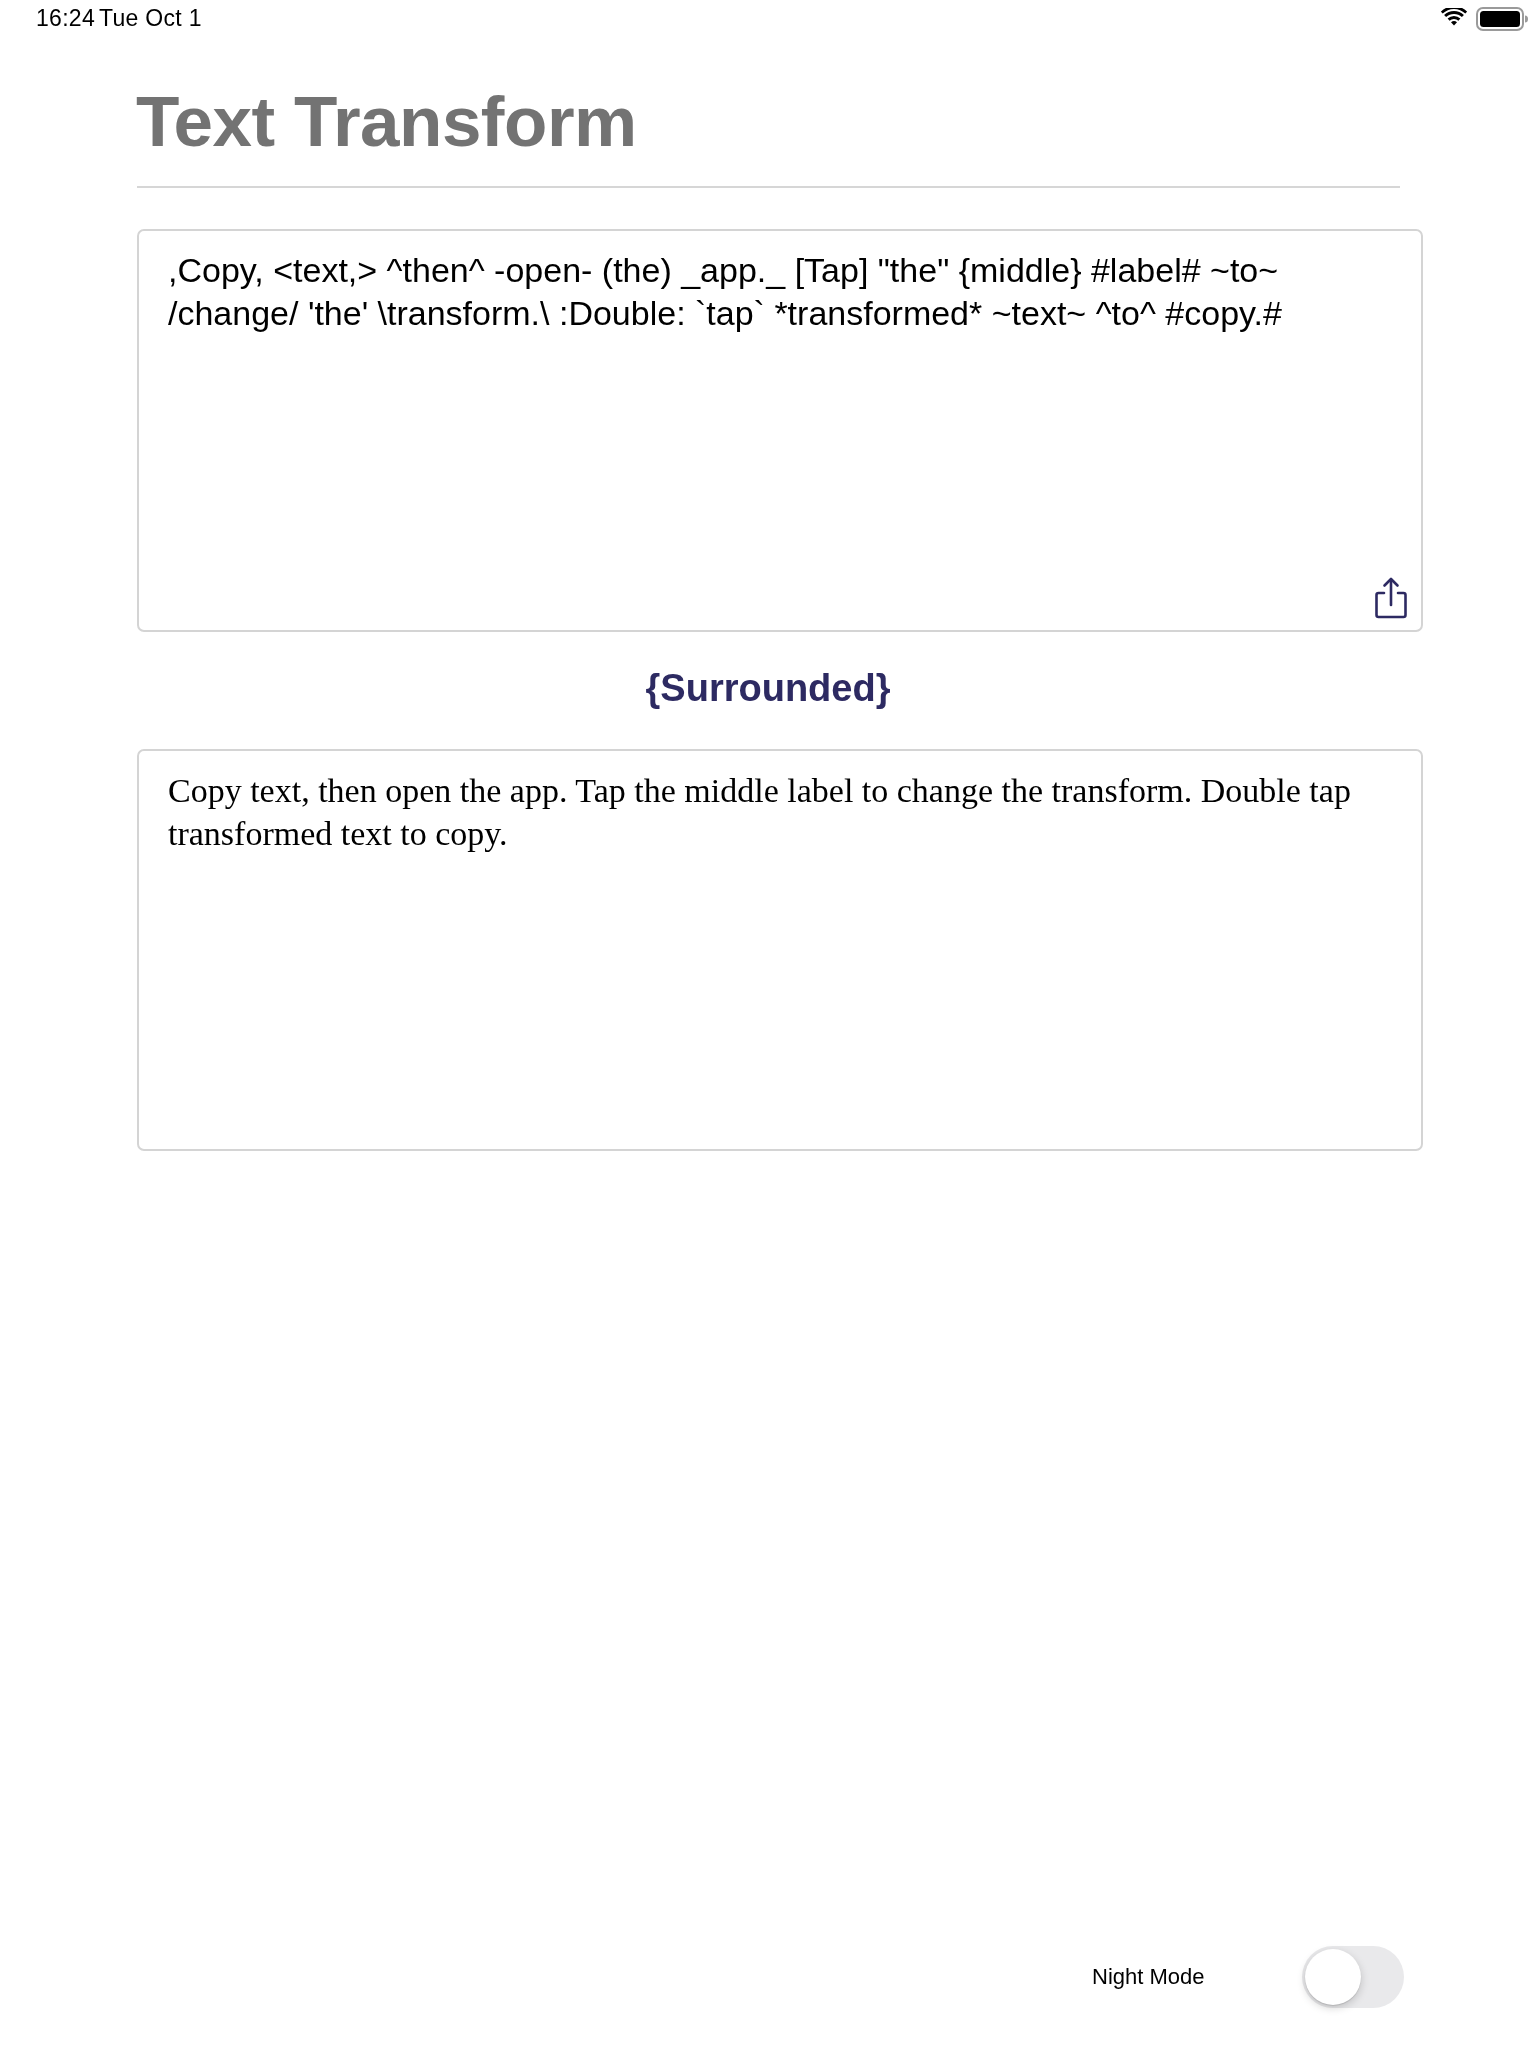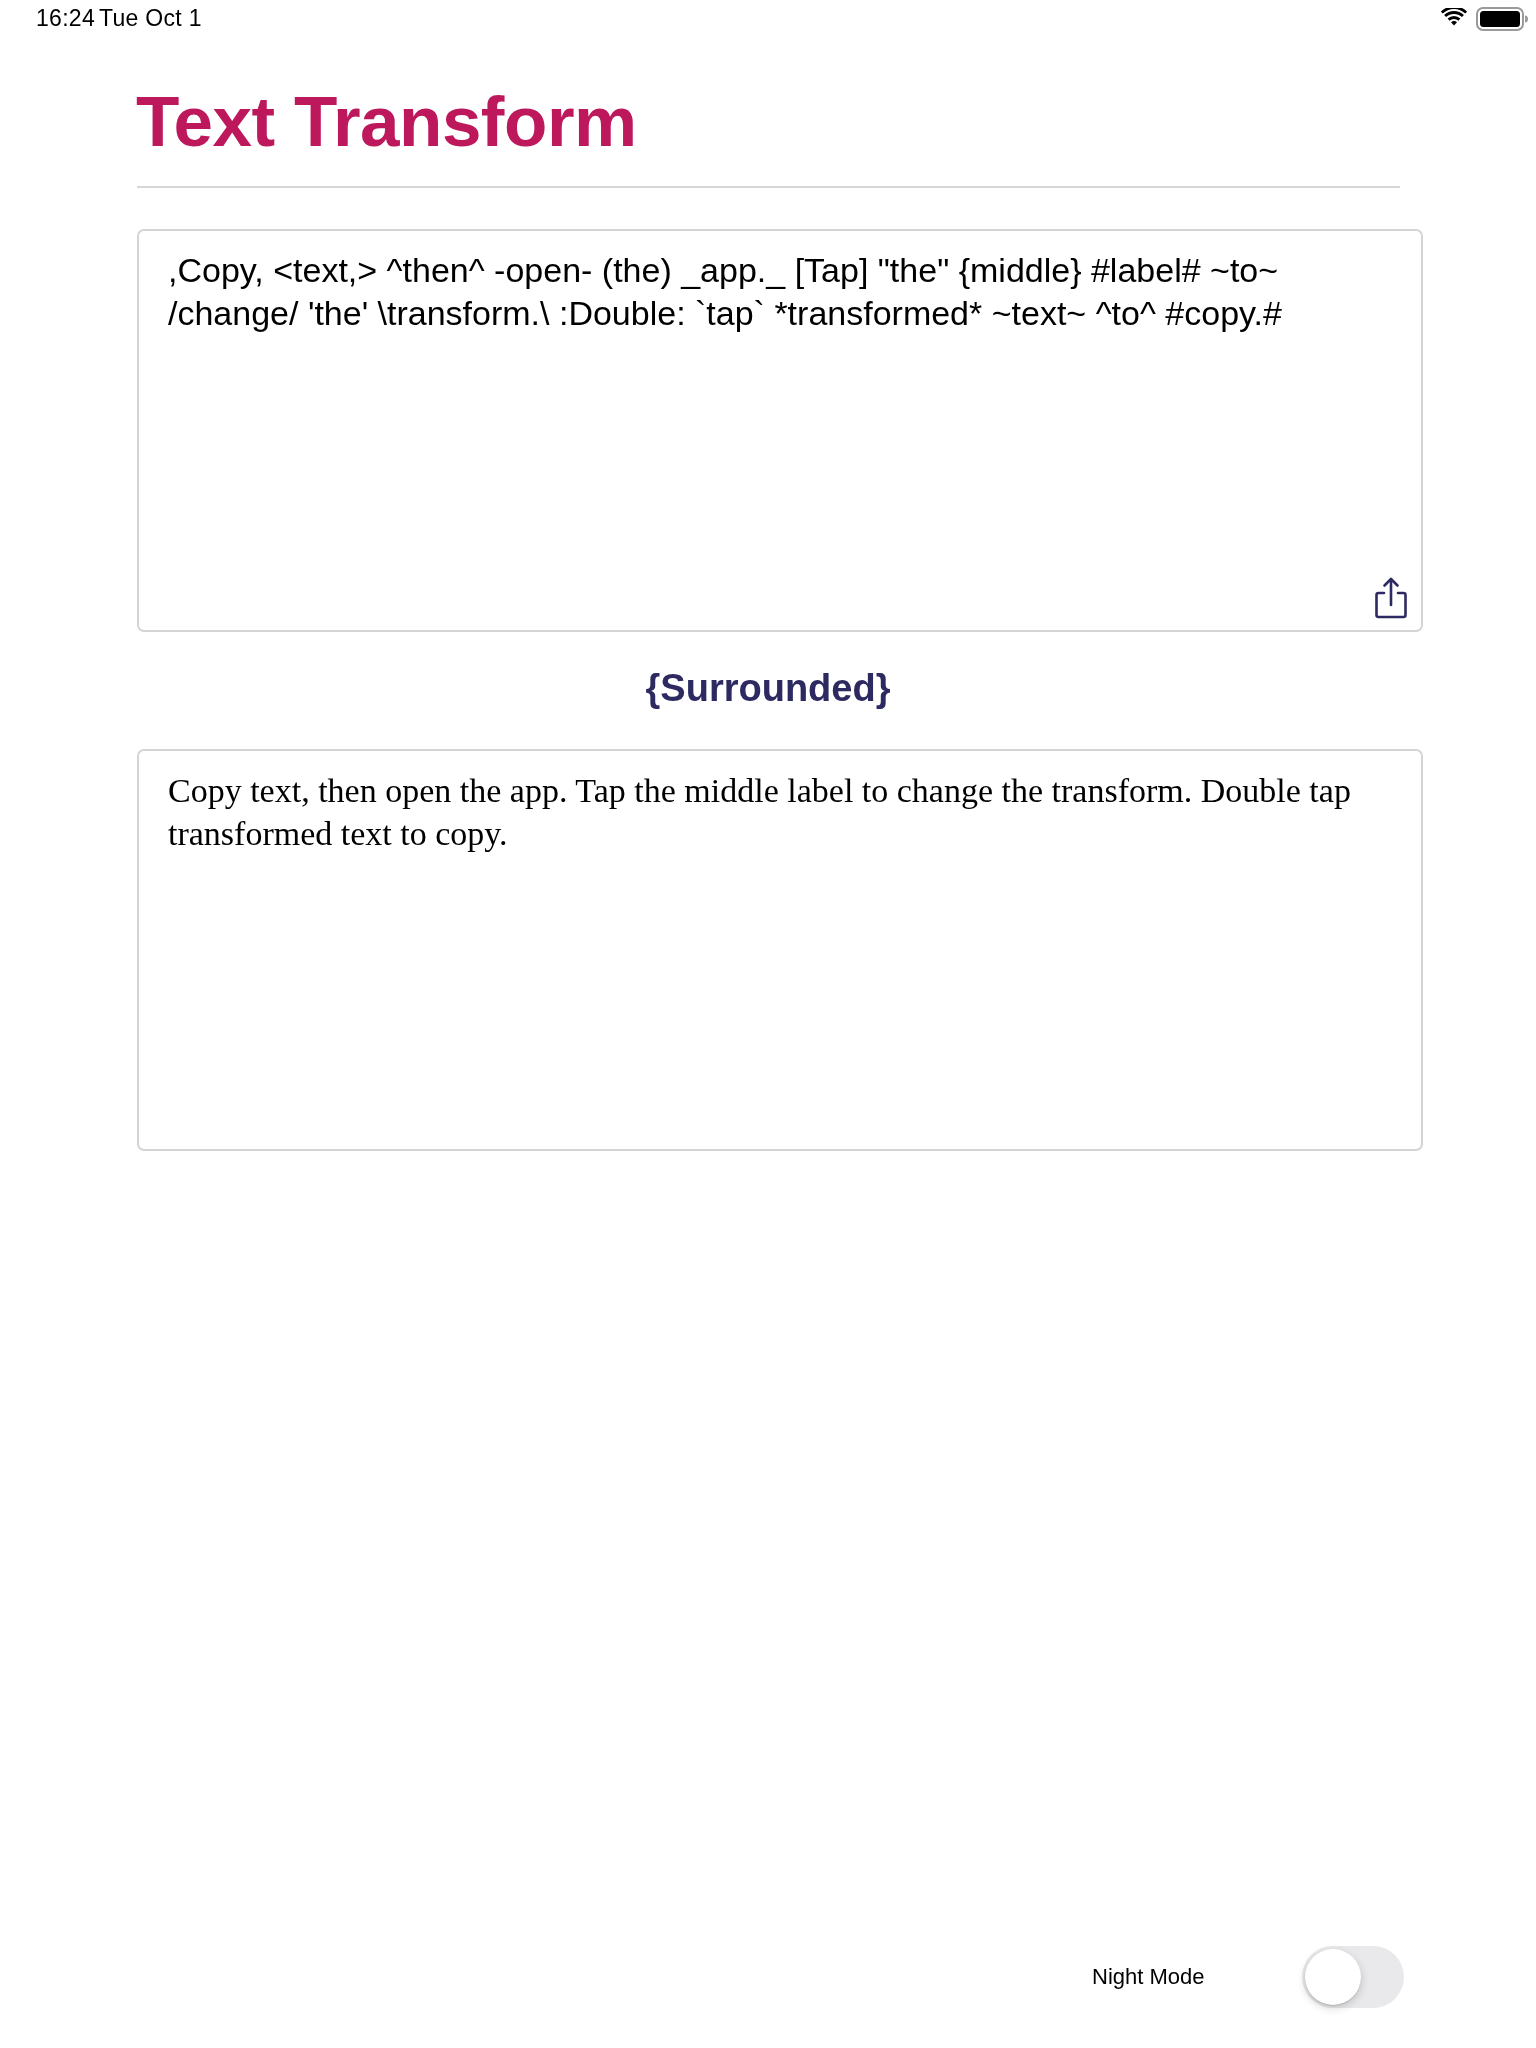--- a/index.html
+++ b/index.html
@@ -10,21 +10,21 @@
       color: #000;
     }
     .status-bar { position: absolute; top: 0; left: 0; width: 1536px; height: 40px; }
     .status-time { position: absolute; left: 12px; top: 5px; font-size: 23px; letter-spacing: 0.3px; margin-left: 24px; }
     .status-date { position: absolute; left: 99px; top: 5px; font-size: 23px; letter-spacing: 0.3px; }
     .wifi { position: absolute; left: 1441px; top: 8px; width: 26px; height: 20px; }
     .battery { position: absolute; left: 1476px; top: 7px; width: 52px; height: 24px; }
 
     .title {
       position: absolute; left: 136px; top: 82px;
-      font-size: 71px; font-weight: bold; color: #be185d; line-height: 80px;
+      font-size: 71px; font-weight: bold; color: #737373; line-height: 80px;
       letter-spacing: -0.5px; margin: 0; text-align: center;
     }
     .divider {
       position: absolute; left: 137px; top: 186px; width: 1263px; height: 2px; background: #d6d6d6;
     }
     .text-box {
       position: absolute; left: 137px; width: 1261px;
       border: 2px solid #d4d4d4; border-radius: 7px; background: #fff;
       box-sizing: content-box;
       padding-left: 21px;

